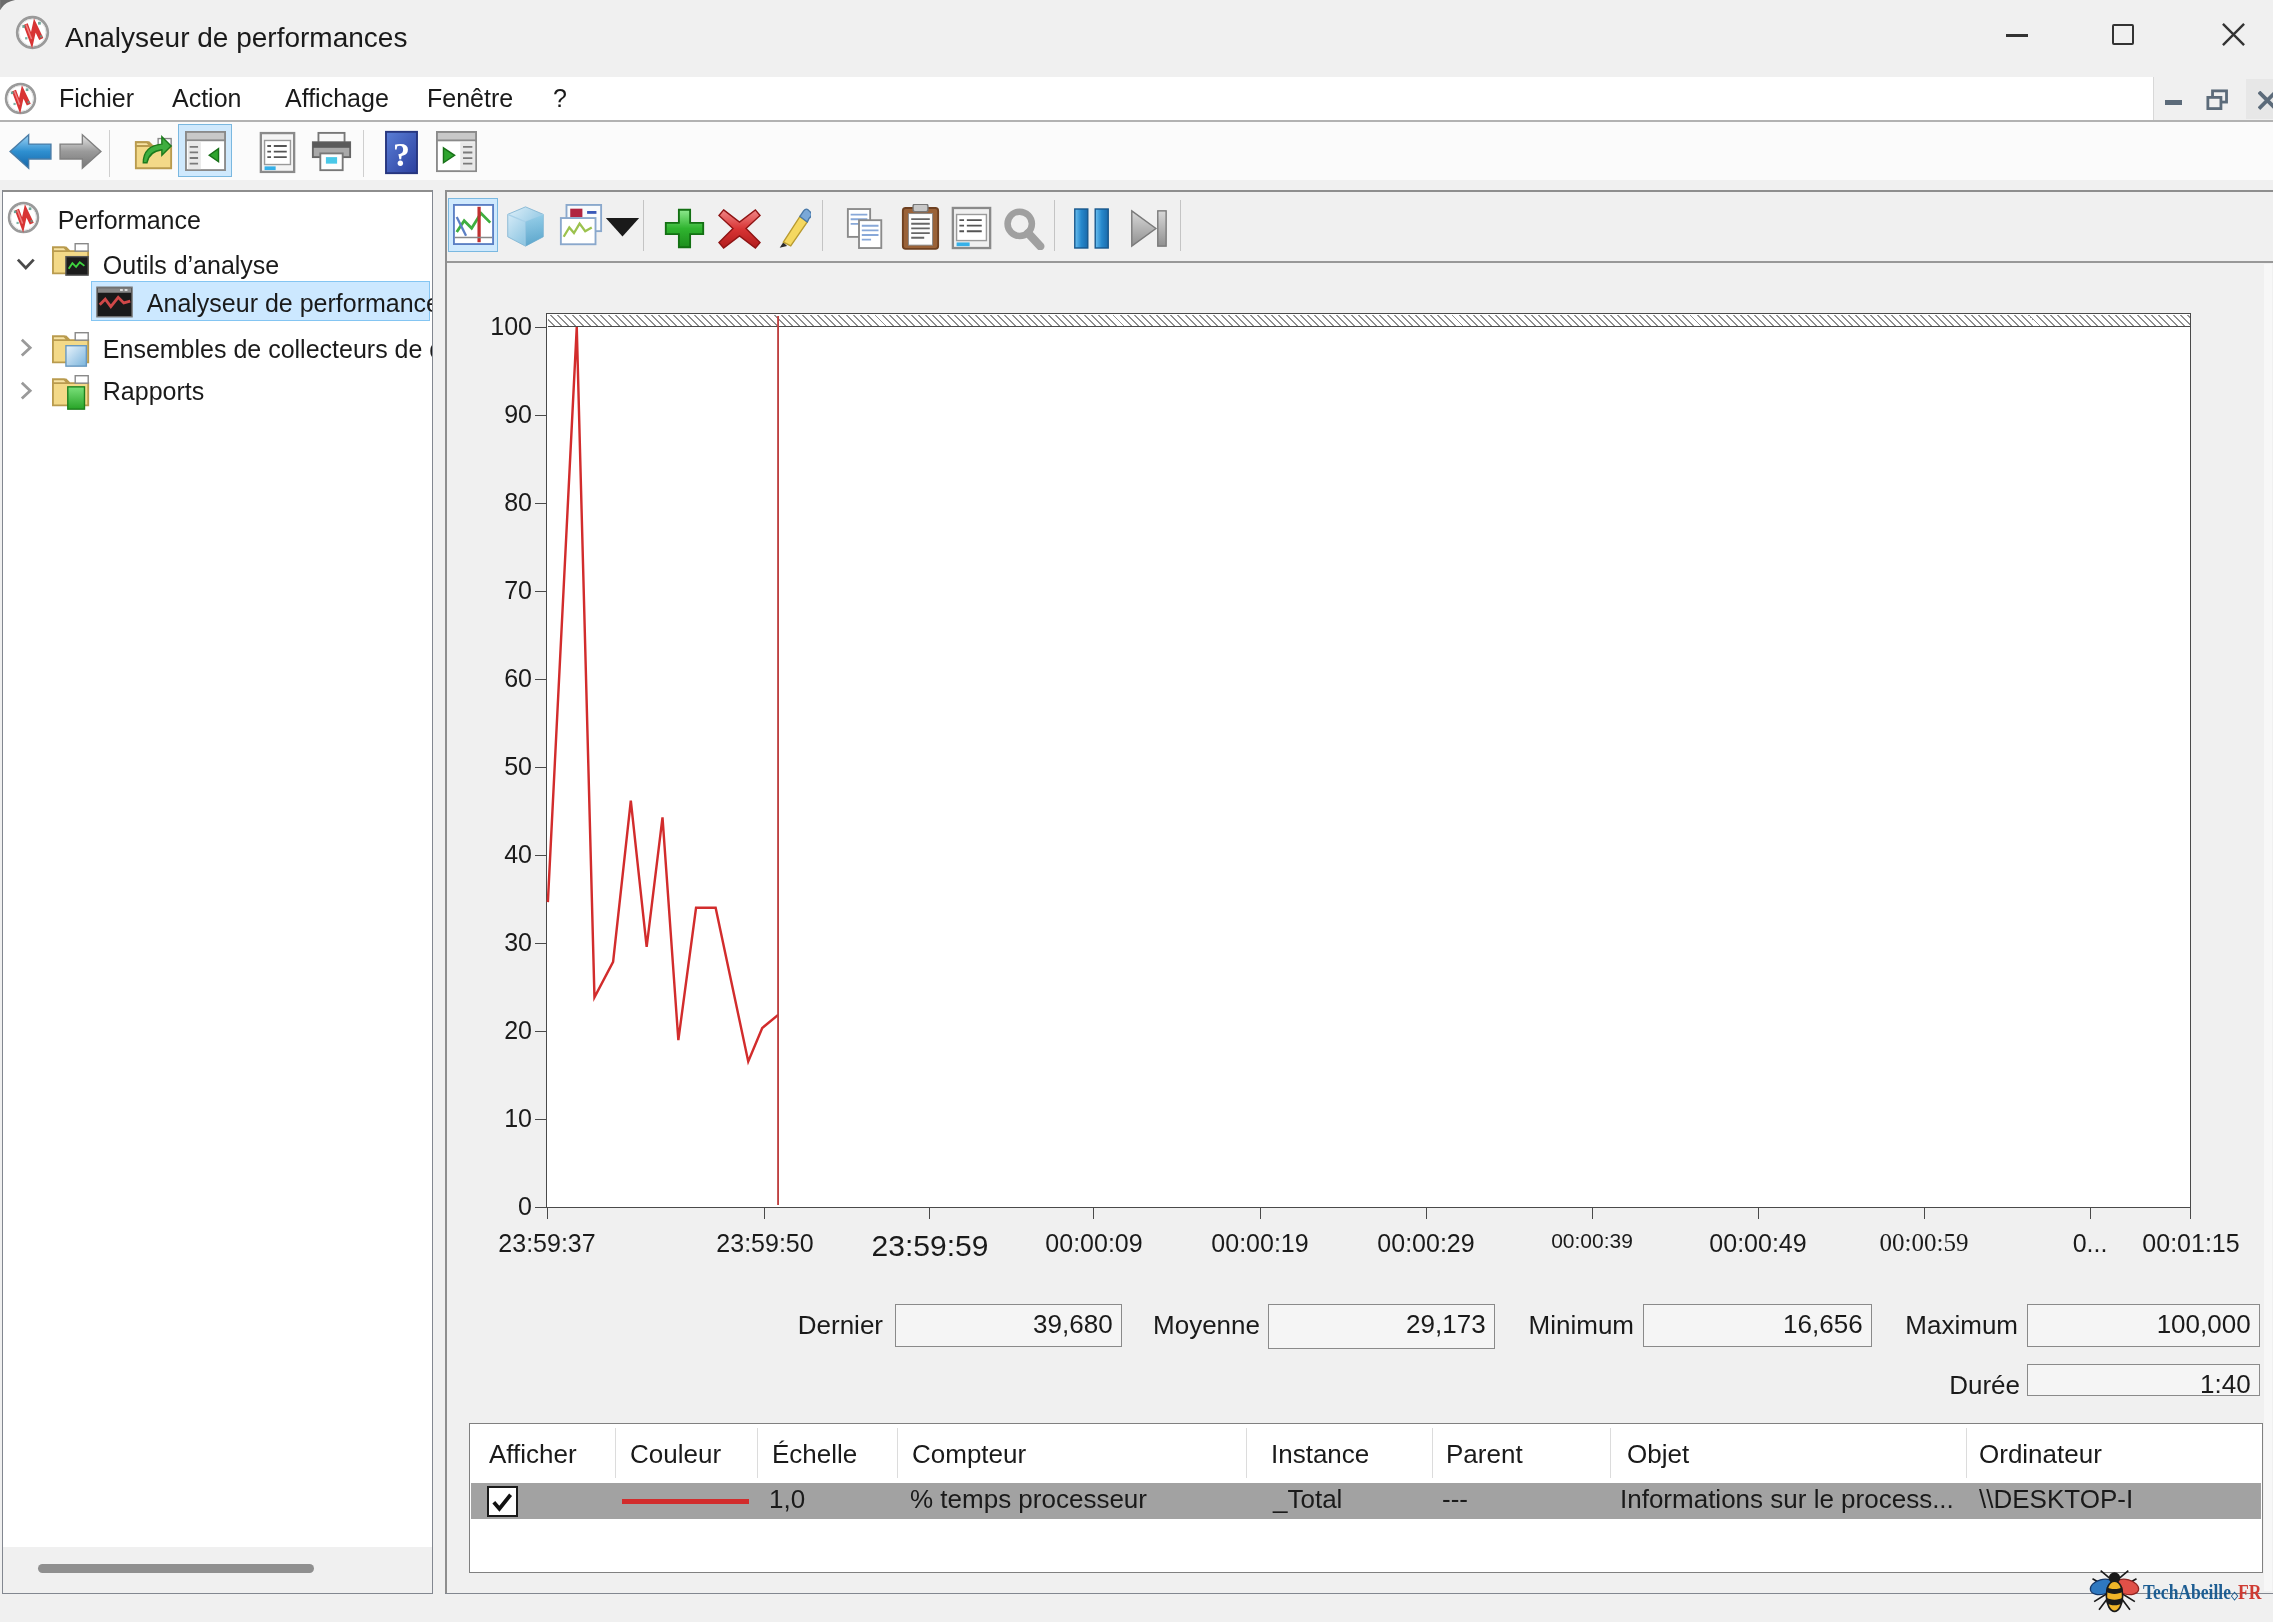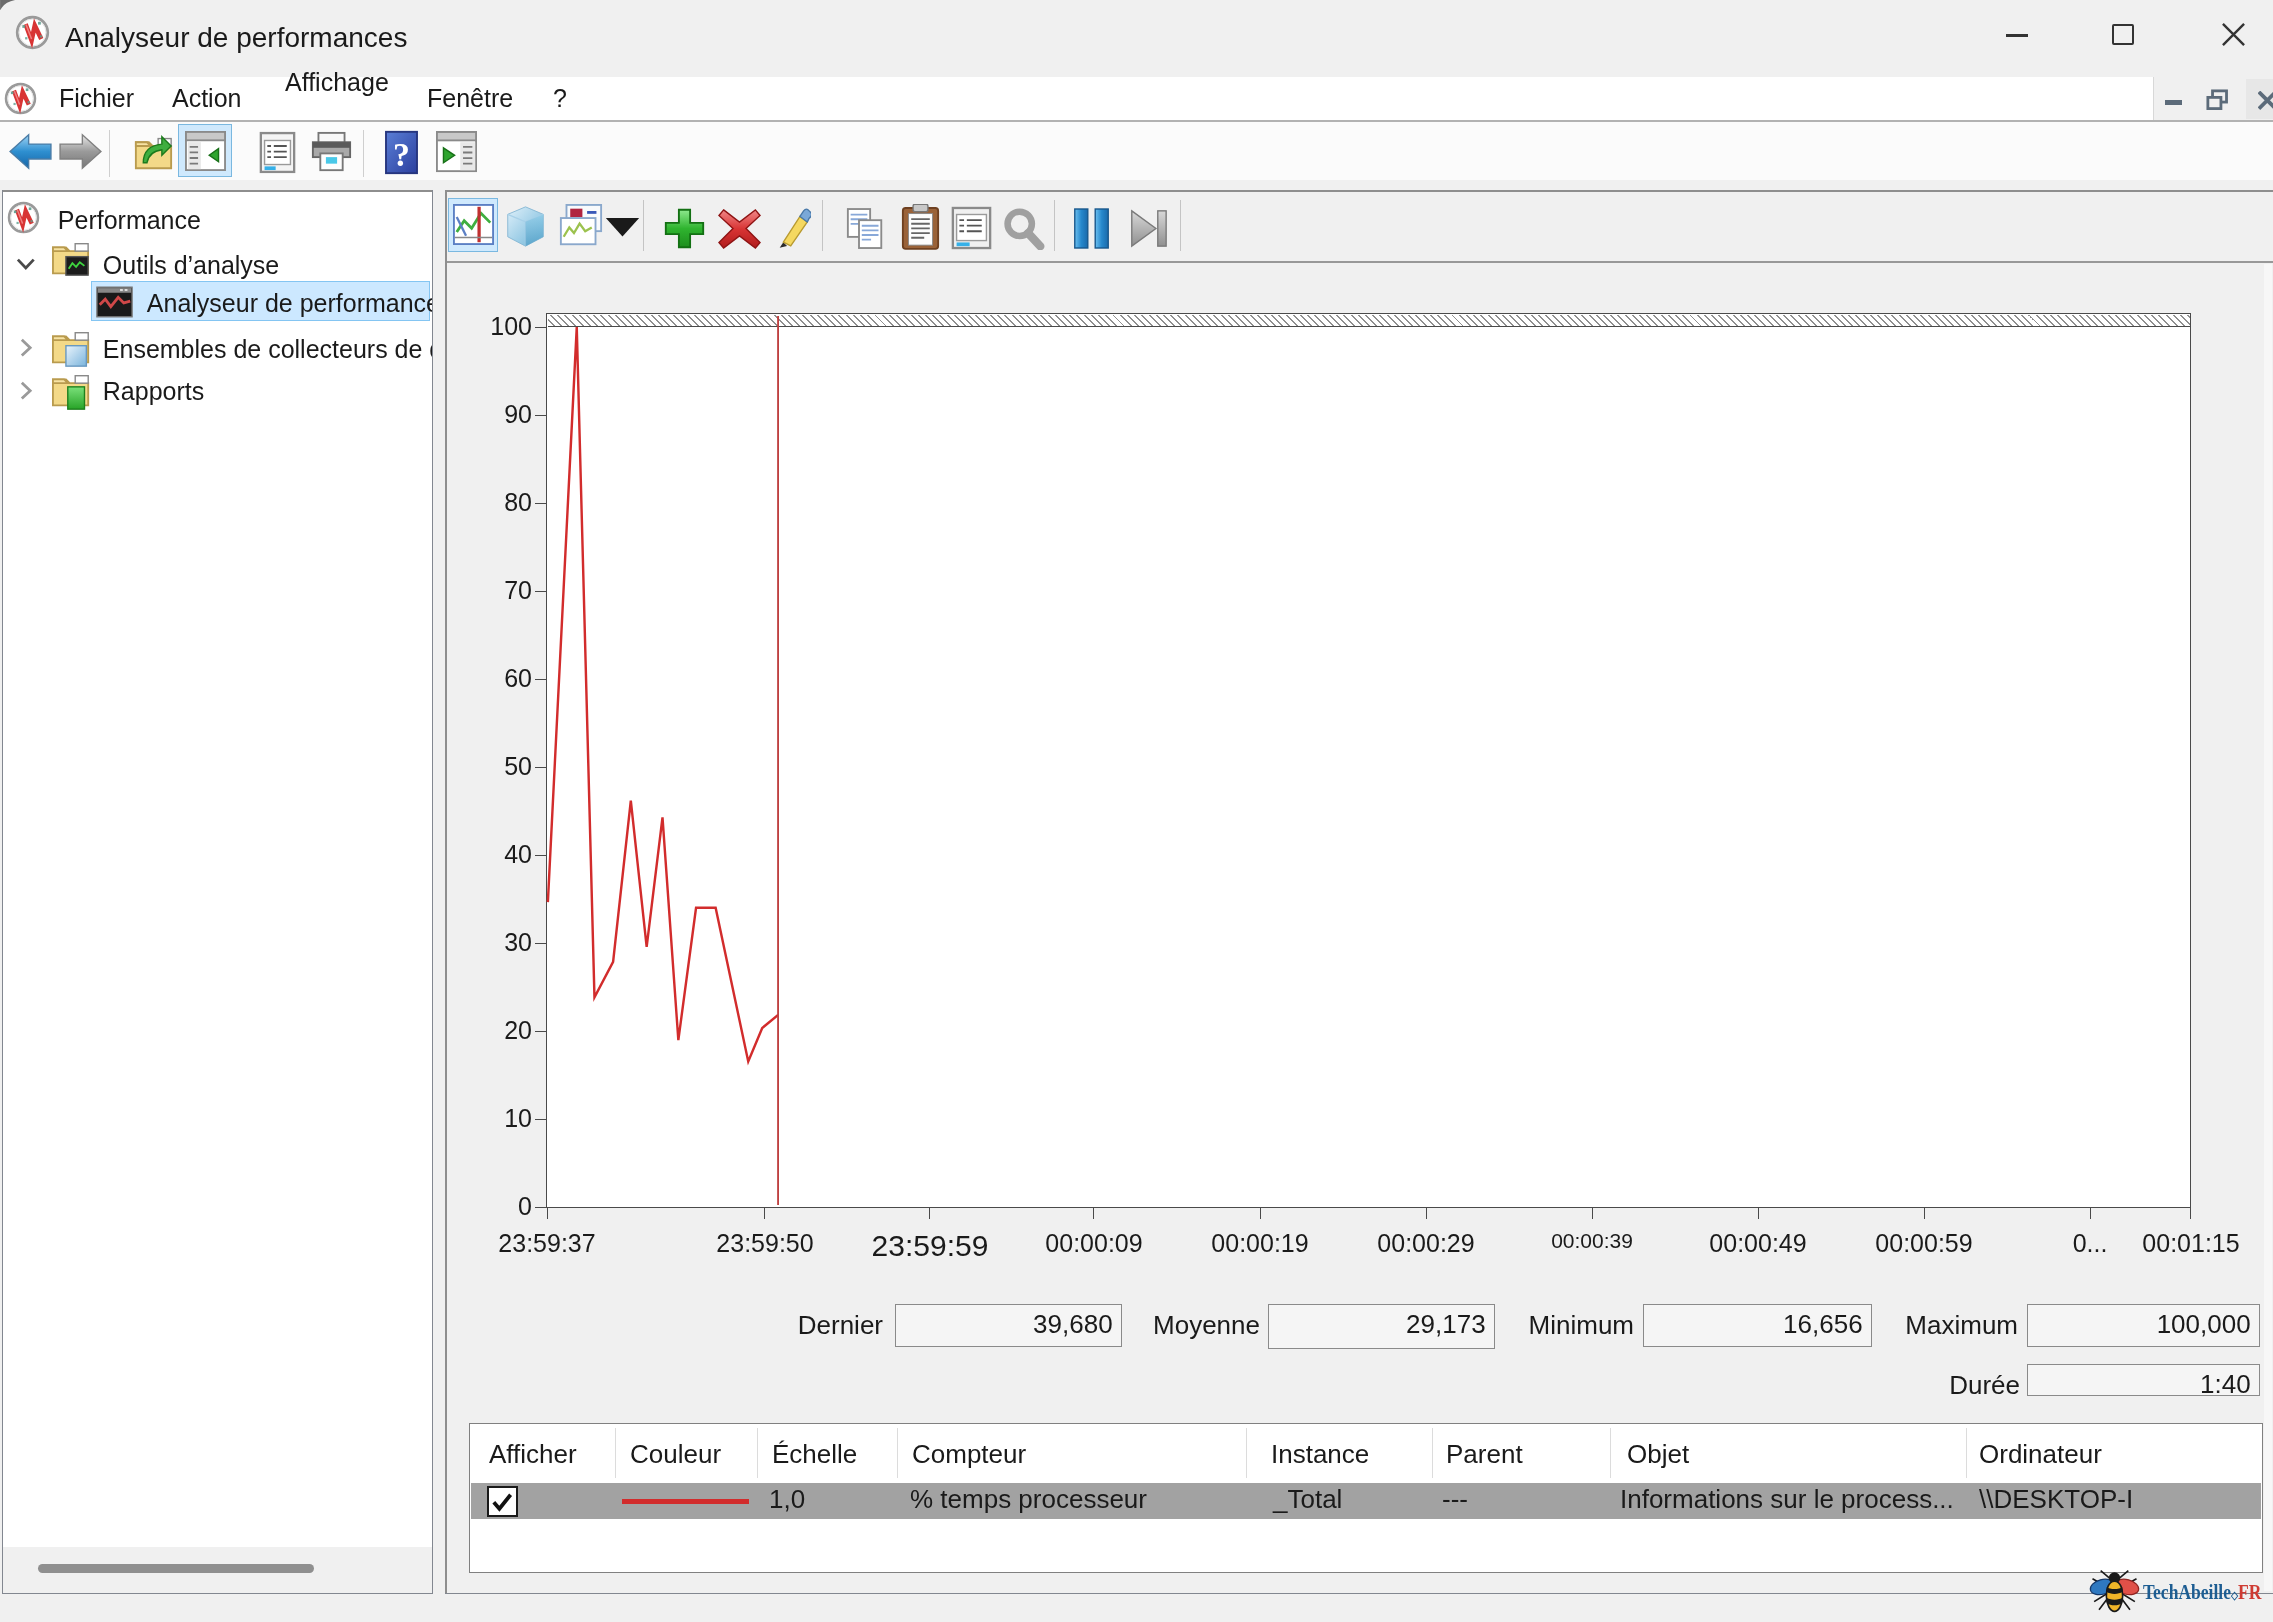--- a/index.html
+++ b/index.html
@@ -35,21 +35,21 @@
   <circle cx="20" cy="20" r="14.5" fill="none" stroke="#e2e2e2" stroke-width="1"></circle>
   <path d="M12.5,11 L19,28.5 L22.5,12.5 L29.5,27" fill="none" stroke="#d83434" stroke-width="5" stroke-linejoin="miter"></path>
   <path d="M13,11.5 L19,27" fill="none" stroke="#f08080" stroke-width="1.6"></path>
   <rect x="9" y="12" width="3" height="3" fill="#5e9e90" opacity="0.9"></rect>
   <rect x="26" y="8.5" width="3" height="3" fill="#5e9e90" opacity="0.9"></rect>
   <rect x="12" y="25" width="2.5" height="2.5" fill="#5e9e90" opacity="0.8"></rect>
   <rect x="28" y="23" width="2.5" height="2.5" fill="#5e9e90" opacity="0.8"></rect>
 </svg>
 <div class="abs txt" style="left:59px;top:77px;height:42px;line-height:42px;font-size:25px;">Fichier</div>
 <div class="abs txt" style="left:172px;top:77px;height:42px;line-height:42px;font-size:25px;">Action</div>
-<div class="abs txt" style="left:285px;top:61px;height:31px;line-height:42px;font-size:25px;">Affichage</div>
+<div class="abs txt" style="left:285px;top:77px;height:31px;line-height:42px;font-size:25px;">Affichage</div>
 <div class="abs txt" style="left:427px;top:77px;height:42px;line-height:42px;font-size:25px;">Fenêtre</div>
 <div class="abs txt" style="left:553px;top:77px;height:42px;line-height:42px;font-size:25px;">?</div>
 <div class="abs" style="left:2153px;top:77px;width:121px;height:44px;background:#f0f0f0;border-left:0.9px solid #d8d8d8;"></div>
 <div class="abs" style="left:2246px;top:79px;width:28px;height:40px;background:#e7e7e7;"></div>
 <div class="abs" style="left:2165px;top:100px;width:17px;height:4.7px;background:#5c6b7a;"></div>
 <svg class="abs" style="left:2206px;top:89px;" width="22.4" height="22.4" viewBox="0 0 24 24">
   <rect x="7" y="2" width="15" height="12" fill="none" stroke="#5c6b7a" stroke-width="3"></rect>
   <rect x="2" y="9" width="14" height="12" fill="#f0f0f0" stroke="#5c6b7a" stroke-width="3"></rect>
 </svg>
 <svg class="abs" style="left:2258px;top:91px;" width="18.6" height="18.6" viewBox="0 0 20 20">
@@ -370,21 +370,21 @@
     <div class="abs txt" style="left:1010px;top:1229px;width:168px;text-align:center;font-size:25px;">00:00:09</div>
     <div class="abs" style="left:1093px;top:1208px;width:1.4px;height:11.2px;background:#4a4a4a;"></div>
     <div class="abs txt" style="left:1176px;top:1229px;width:168px;text-align:center;font-size:25px;">00:00:19</div>
     <div class="abs" style="left:1260px;top:1208px;width:1.4px;height:11.2px;background:#4a4a4a;"></div>
     <div class="abs txt" style="left:1342px;top:1229px;width:168px;text-align:center;font-size:25px;">00:00:29</div>
     <div class="abs" style="left:1426px;top:1208px;width:1.4px;height:11.2px;background:#4a4a4a;"></div>
     <div class="abs txt" style="left:1508px;top:1229px;width:168px;text-align:center;font-size:21px;">00:00:39</div>
     <div class="abs" style="left:1592px;top:1208px;width:1.4px;height:11.2px;background:#4a4a4a;"></div>
     <div class="abs txt" style="left:1674px;top:1229px;width:168px;text-align:center;font-size:25px;">00:00:49</div>
     <div class="abs" style="left:1758px;top:1208px;width:1.4px;height:11.2px;background:#4a4a4a;"></div>
-    <div class="abs txt" style="left:1840px;top:1229px;width:168px;text-align:center;font-size:25px;">00:00:59</div>
+    <div class="abs txt" style="left:1840px;top:1229px;width:168px;text-align:center;font-size:25px;font-family:Liberation Serif, serif;">00:00:59</div>
     <div class="abs" style="left:1924px;top:1208px;width:1.4px;height:11.2px;background:#4a4a4a;"></div>
     <div class="abs txt" style="left:2006px;top:1229px;width:168px;text-align:center;font-size:25px;">0...</div>
     <div class="abs" style="left:2090px;top:1208px;width:1.4px;height:11.2px;background:#4a4a4a;"></div>
     <div class="abs txt" style="left:2107px;top:1229px;width:168px;text-align:center;font-size:25px;">00:01:15</div>
     <div class="abs" style="left:2190px;top:1208px;width:1.4px;height:11.2px;background:#4a4a4a;"></div>
   </div>
 
 <svg class="abs" style="left:546px;top:313px;" width="1645" height="895" viewBox="0 0 1765 960">
   <polyline points="2,632 33,15 52,734 72,696 91,523 108,680 125,541 142,780 161,638 182,638 217,803 232,767 249,753" fill="none" stroke="#d22c2c" stroke-width="2.6"></polyline>
   <line x1="249" y1="3" x2="249" y2="957" stroke="#bf4040" stroke-width="2"></line>

